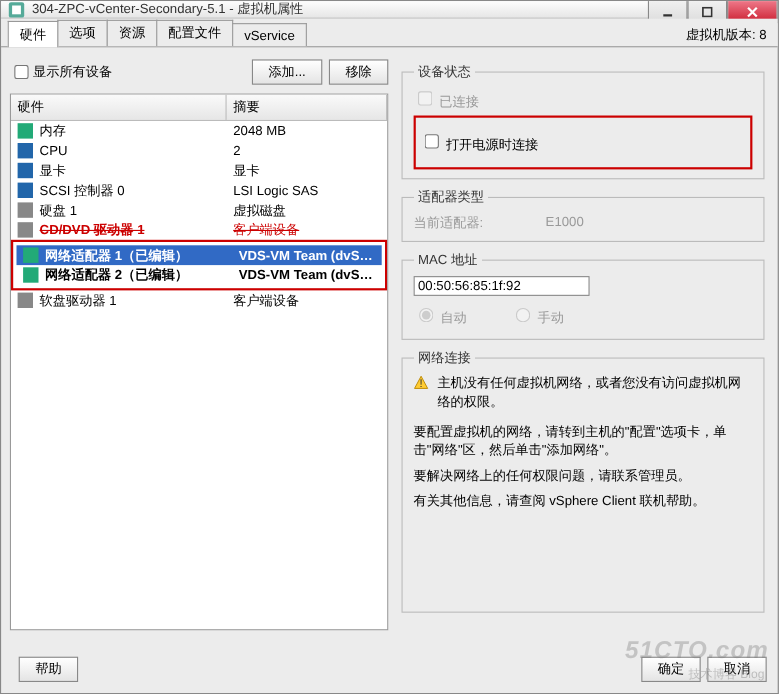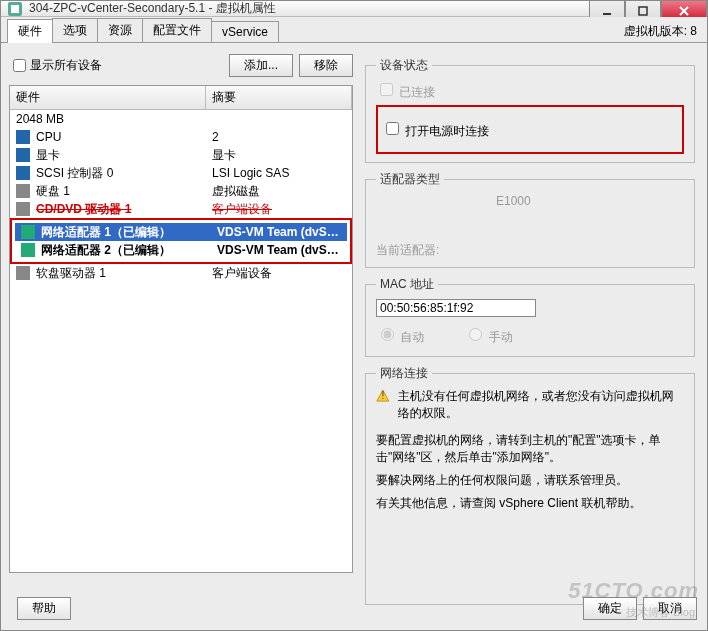--- a/index.html
+++ b/index.html
@@ -95,20 +95,24 @@
         <div class="btn">添加...</div>
         <div class="btn">移除</div>
       </div>
       <div class="grid">
         <div class="ghead">
           <div class="gc c1">硬件</div>
           <div class="gc c2">摘要</div>
         </div>
         <div id="gridbody">
             <div class="grow">
+              <div class="gc c1">
+                <span class="devicon" style="background: rgb(34, 170, 119);"></span>
+                <span>内存</span>
+              </div>
               <div class="gc c2">2048 MB</div>
             </div>
             <div class="grow">
               <div class="gc c1">
                 <span class="devicon" style="background: rgb(34, 102, 170);"></span>
                 <span>CPU</span>
               </div>
               <div class="gc c2">2</div>
             </div>
             <div class="grow">
@@ -175,21 +179,21 @@
         </div>
         <div class="boxhl" style="padding:12px 4px;">
           <input type="checkbox" style="">
           <span>打开电源时连接</span>
         </div>
       </fieldset>
 
       <fieldset>
         <legend>适配器类型</legend>
         <div class="disabled" style="display:flex;">
-          <span style="width:120px;margin-top:48px;">当前适配器:</span>
+          <span style="width:120px;">当前适配器:</span>
           <span>E1000</span>
         </div>
       </fieldset>
 
       <fieldset>
         <legend>MAC 地址</legend>
         <input type="text" value="00:50:56:85:1f:92" style="">
         <div class="radio-row disabled" style="margin-top:6px;">
           <label><input type="radio" checked="" disabled="" style=""> <span>自动</span></label>
           <label><input type="radio" disabled="" style=""> <span>手动</span></label>

